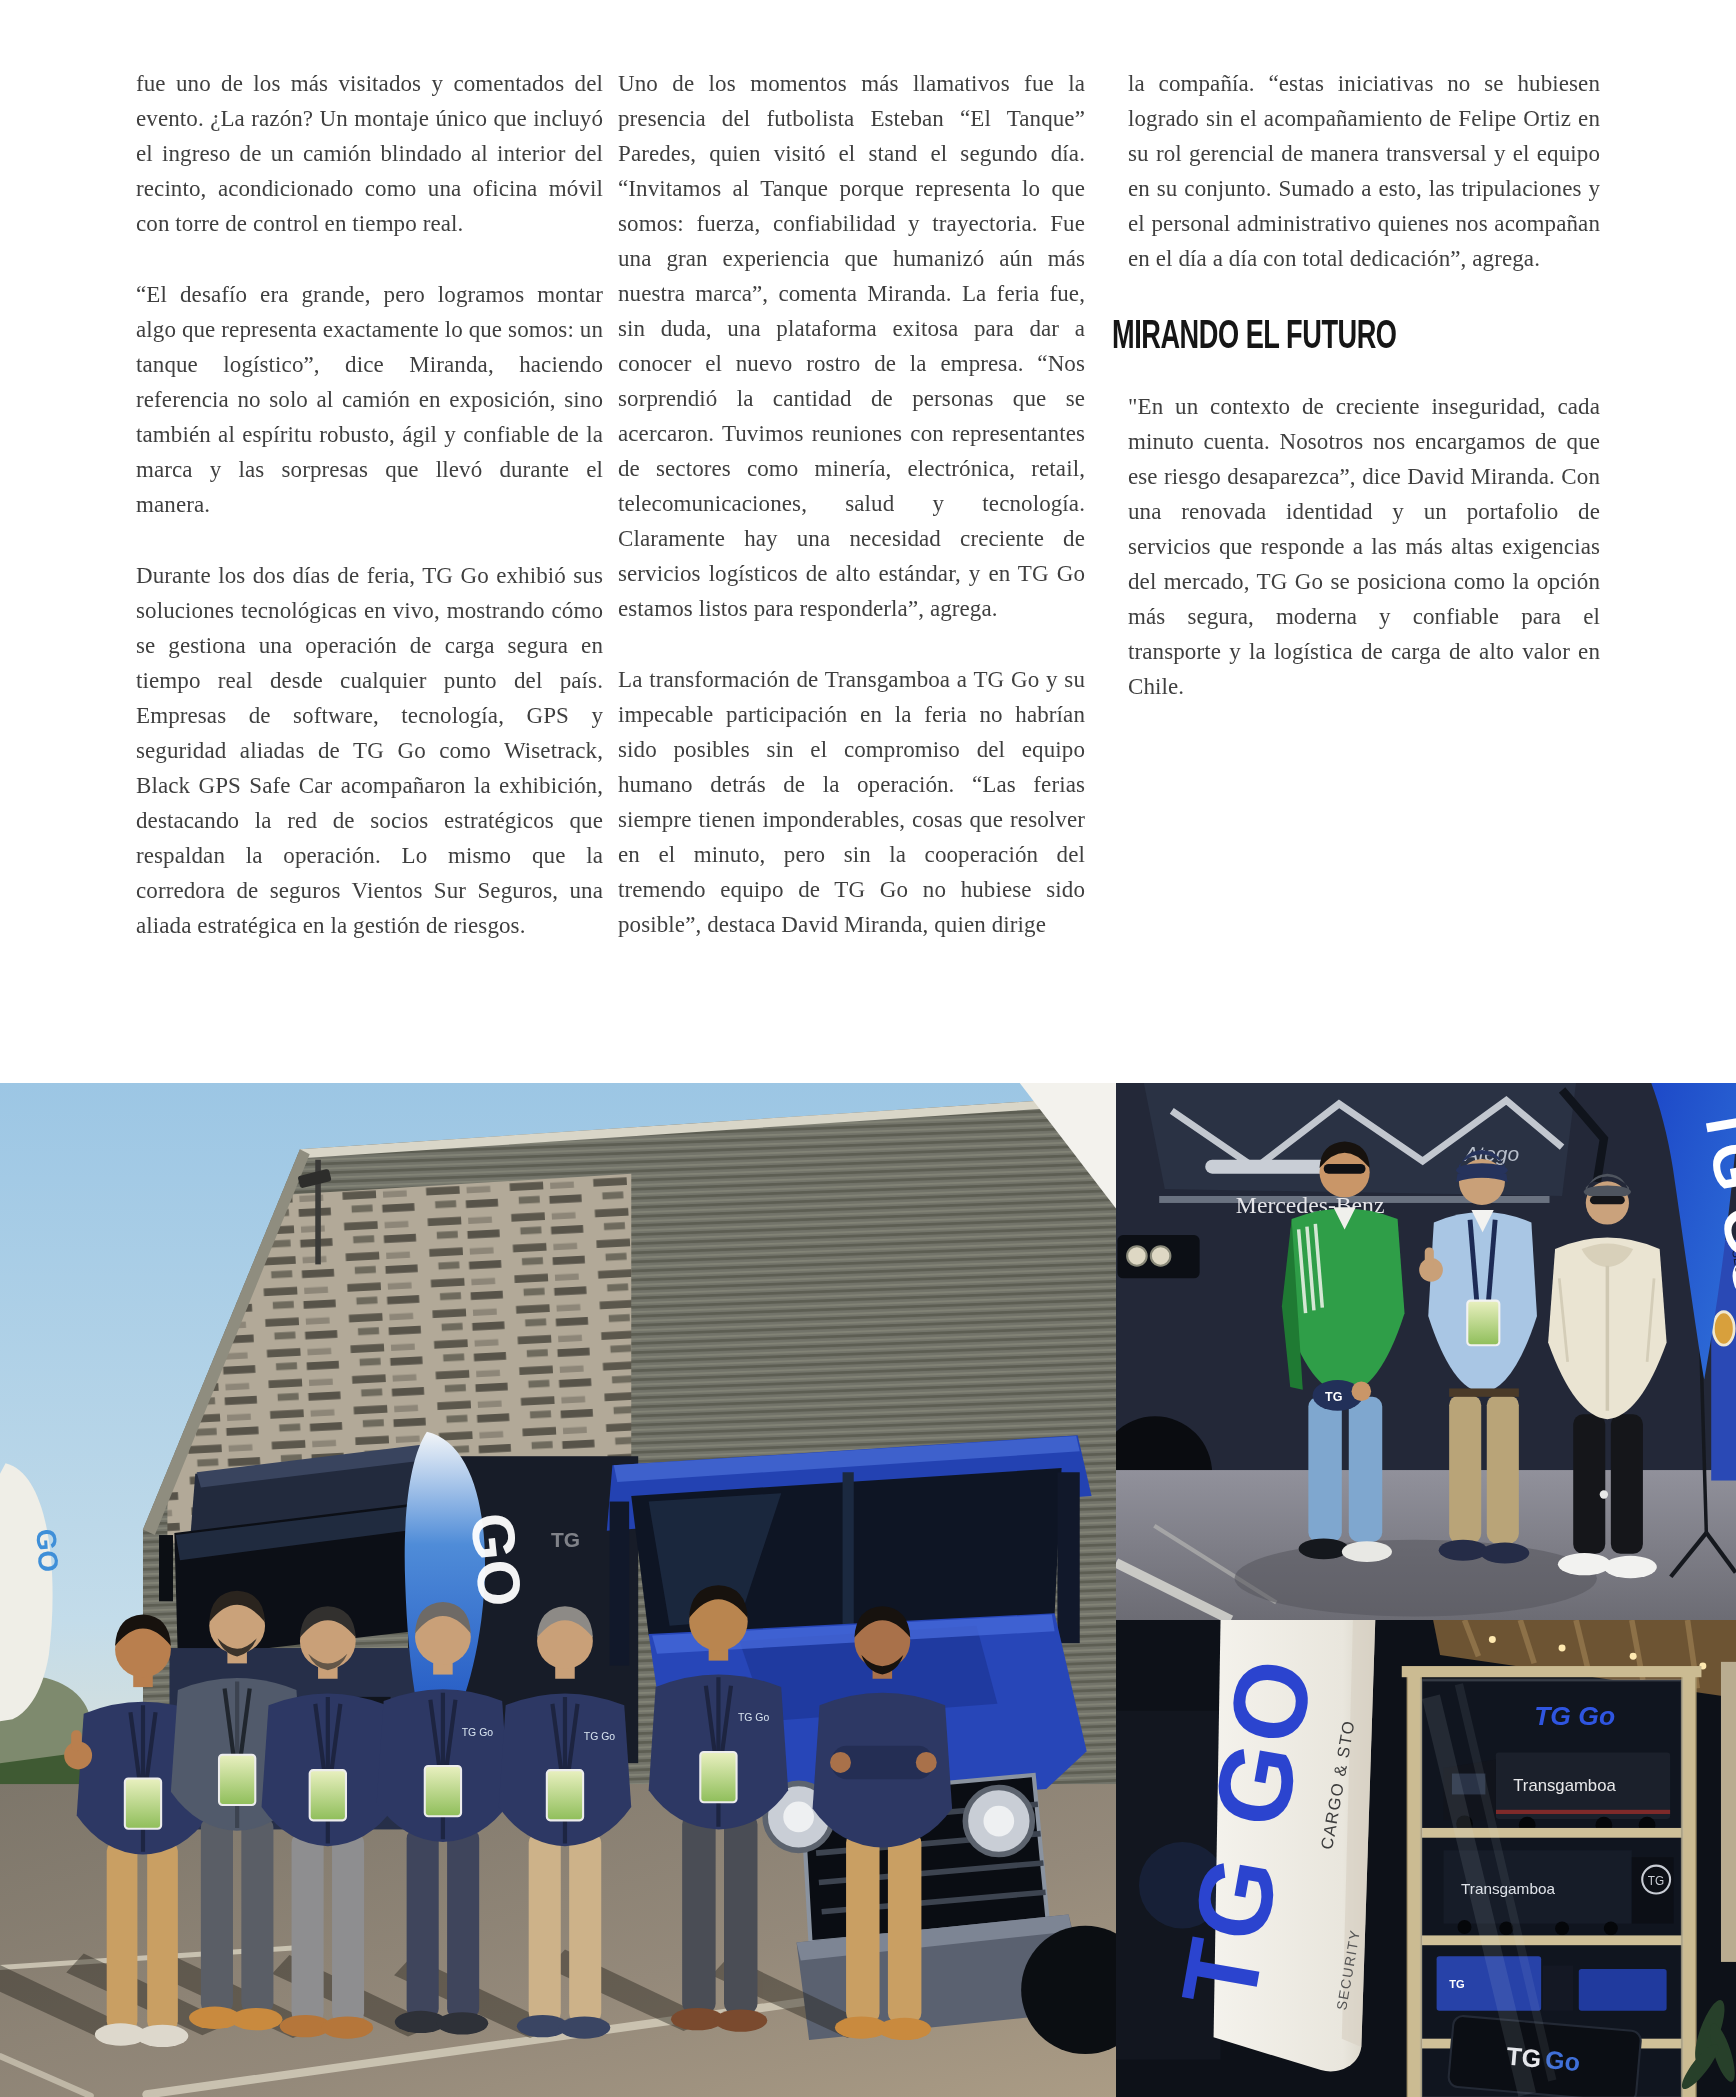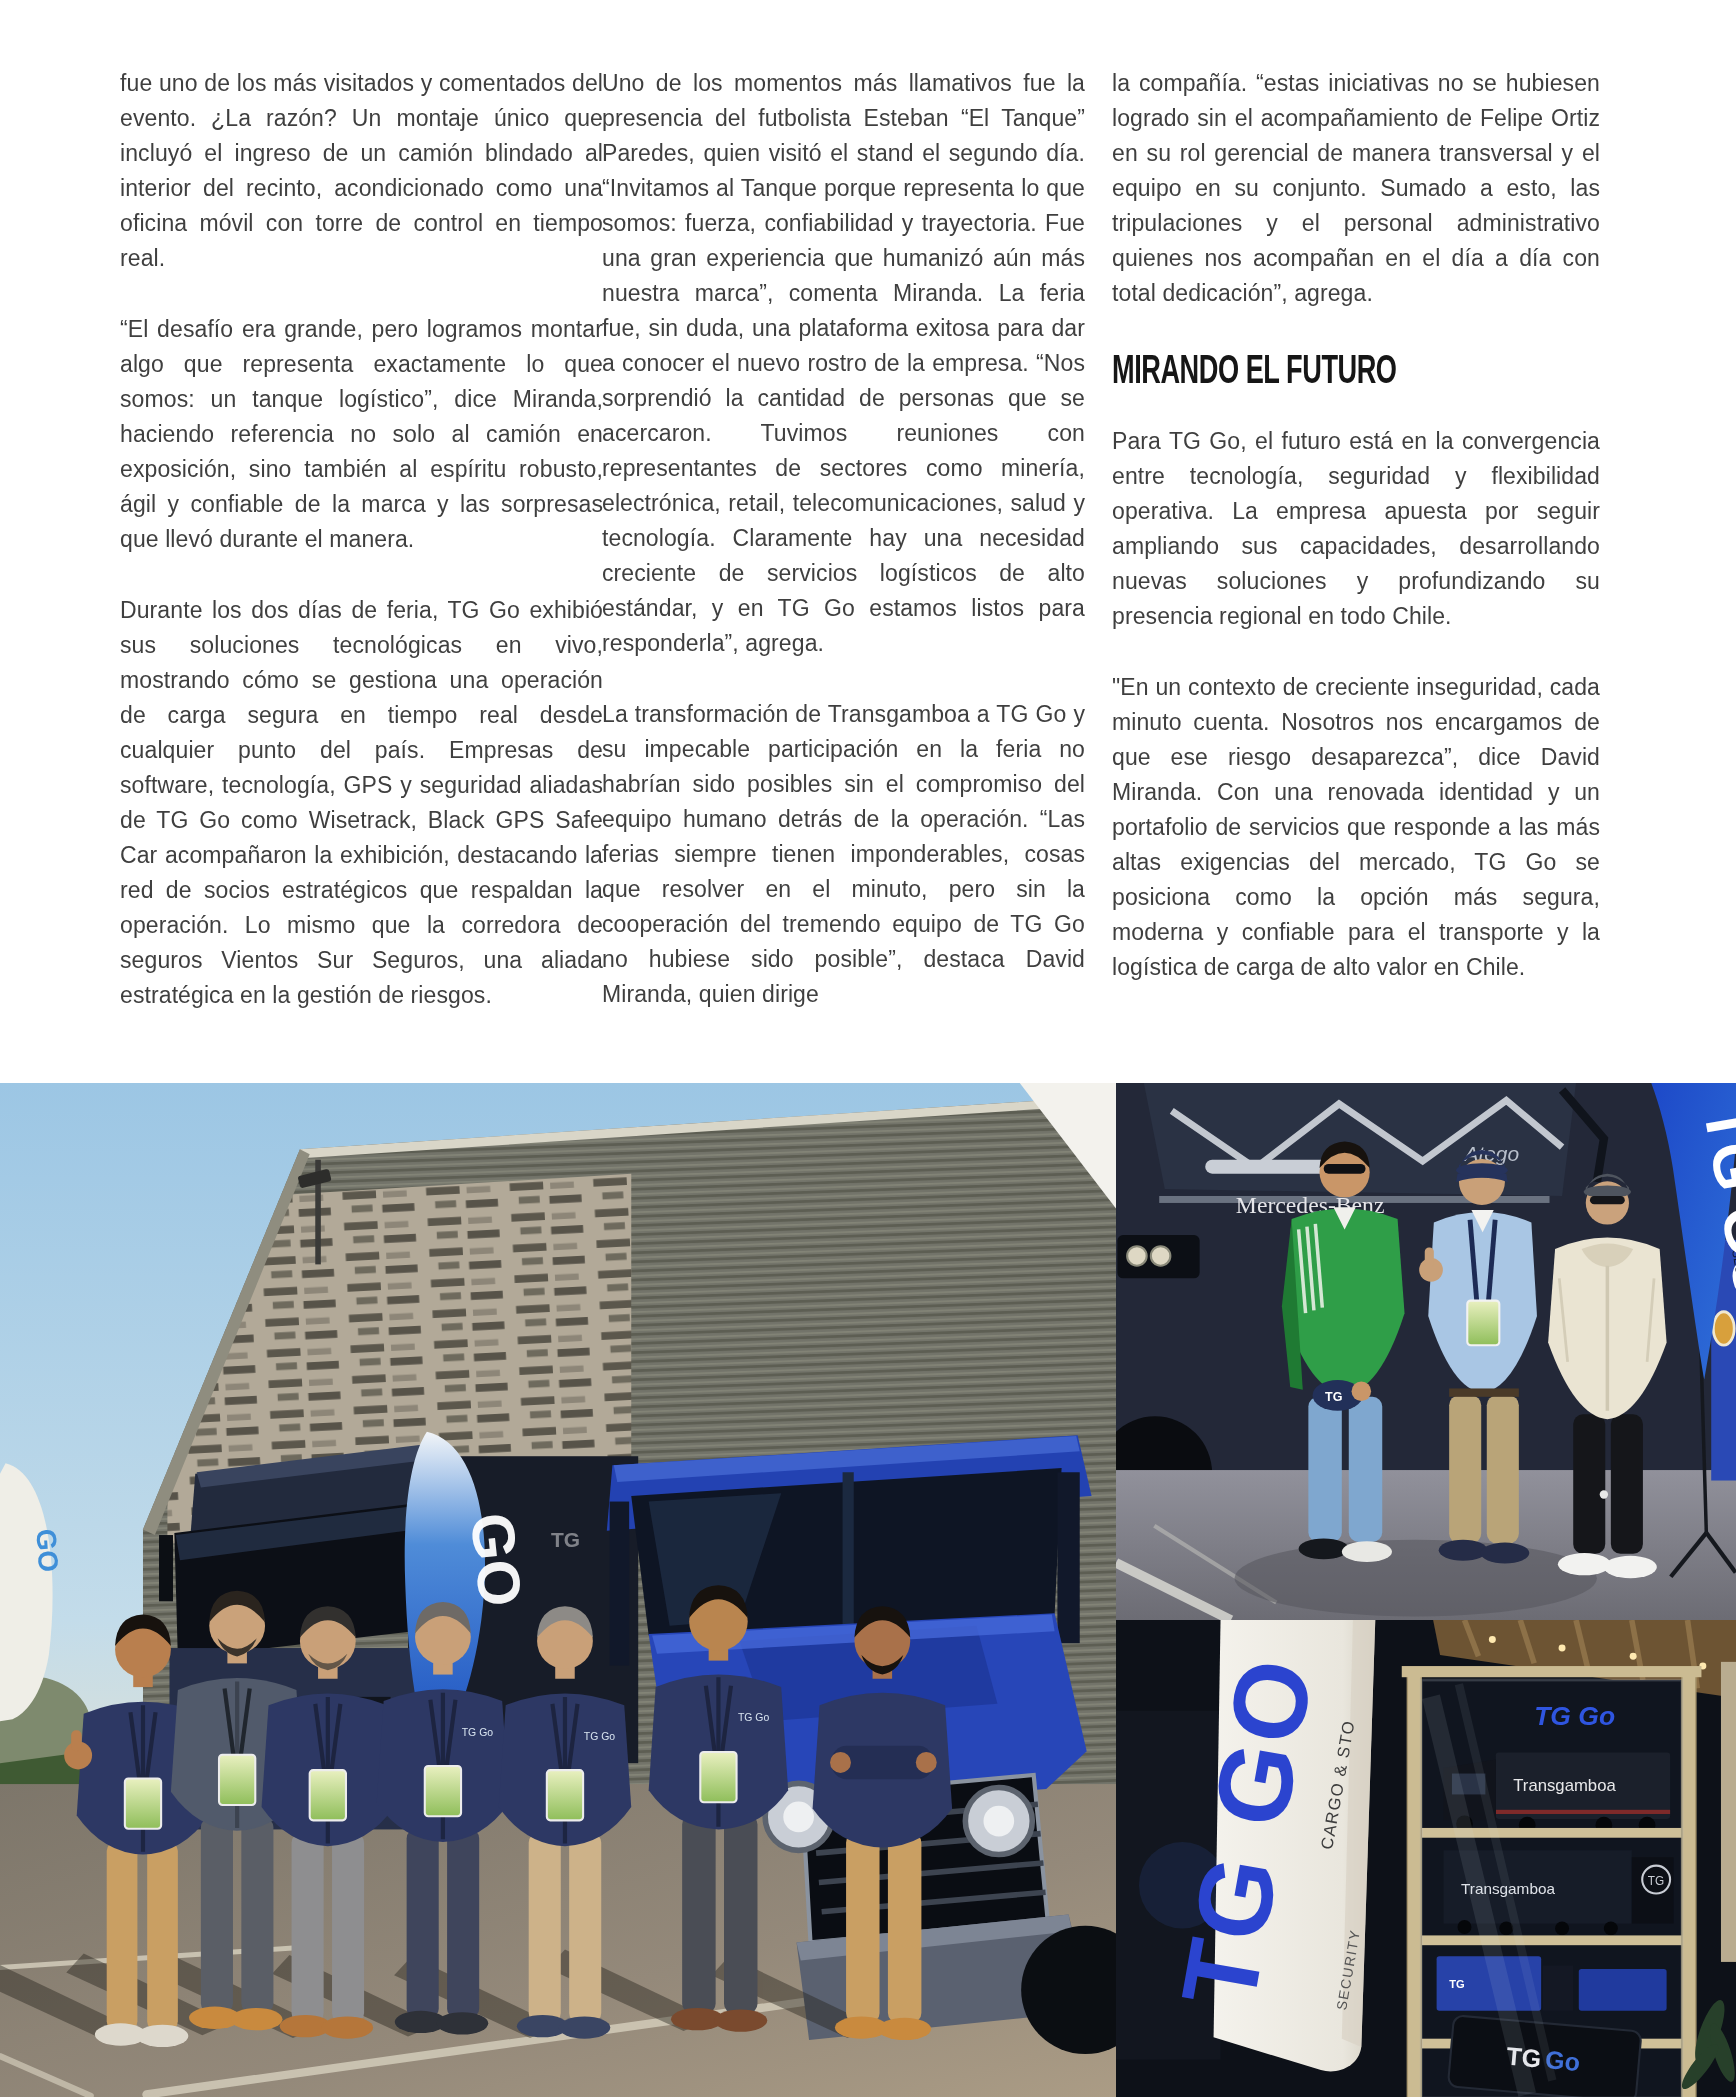--- a/index.html
+++ b/index.html
@@ -13,21 +13,21 @@
   .col{
     position:absolute;top:66px;width:483px;
     font-size:23px;line-height:35px;
     text-align:justify;color:#3f3f3f;
     letter-spacing:0.1px;
     hyphens:auto;-webkit-hyphens:auto;
   }
   #col1{left:120px;}
   #col2{left:602px;}
   #col3{left:1112px;width:488px;}
-  .col p{margin:0 0 36px 0;}
+  .col p{margin:0 0 36px 16px;font-family:Liberation Serif, serif;}
   .col p:last-child{margin-bottom:0;}
   .section-heading{
     font-weight:bold;font-size:40px;line-height:45px;
     color:#161616;margin:24px 0 32px 0;
     transform:scaleX(0.68);transform-origin:left center;
     white-space:nowrap;letter-spacing:-0.7px;
   }
   .photo{position:absolute;overflow:hidden;background:#888;}
   #photo-main{left:0;top:1083px;width:1116px;height:1015px;}
   #photo-tr{left:1116px;top:1083px;width:621px;height:537px;}
@@ -46,21 +46,20 @@
   </div>
 
   <div class="col" id="col2">
     <p>Uno de los momentos más llamativos fue la presencia del futbolista Esteban “El Tanque” Paredes, quien visitó el stand el segundo día. “Invitamos al Tanque porque representa lo que somos: fuerza, confiabilidad y trayectoria. Fue una gran experiencia que humanizó aún más nuestra marca”, comenta Miranda. La feria fue, sin duda, una plataforma exitosa para dar a conocer el nuevo rostro de la empresa. “Nos sorprendió la cantidad de personas que se acercaron. Tuvimos reuniones con representantes de sectores como minería, electrónica, retail, telecomunicaciones, salud y tecnología. Claramente hay una necesidad creciente de servicios logísticos de alto estándar, y en TG Go estamos listos para responderla”, agrega.</p>
     <p>La transformación de Transgamboa a TG Go y su impecable participación en la feria no habrían sido posibles sin el compromiso del equipo humano detrás de la operación. “Las ferias siempre tienen imponderables, cosas que resolver en el minuto, pero sin la cooperación del tremendo equipo de TG Go no hubiese sido posible”, destaca David Miranda, quien dirige</p>
   </div>
 
   <div class="col" id="col3">
     <p>la compañía. “estas iniciativas no se hubiesen logrado sin el acompañamiento de Felipe Ortiz en su rol gerencial de manera transversal y el equipo en su conjunto. Sumado a esto, las tripulaciones y el personal administrativo quienes nos acompañan en el día a día con total dedicación”, agrega.</p>
     <div class="section-heading">MIRANDO EL FUTURO</div>
-    <p>Para TG Go, el futuro está en la convergencia entre tecnología, seguridad y flexibilidad operativa. La empresa apuesta por seguir ampliando sus capacidades, desarrollando nuevas soluciones y profundizando su presencia regional en todo Chile.</p>
     <p>"En un contexto de creciente inseguridad, cada minuto cuenta. Nosotros nos encargamos de que ese riesgo desaparezca”, dice David Miranda. Con una renovada identidad y un portafolio de servicios que responde a las más altas exigencias del mercado, TG Go se posiciona como la opción más segura, moderna y confiable para el transporte y la logística de carga de alto valor en Chile.</p>
   </div>
 
   <figure class="photo" id="photo-main" style="margin:0;">
   <svg viewBox="0 0 1600 1455" preserveAspectRatio="none">
     <defs>
       <linearGradient id="sky" x1="0" y1="0" x2="0" y2="1">
         <stop offset="0" stop-color="#9cc6e4"></stop>
             <stop offset="0.7" stop-color="#c3dcea"></stop>
             <stop offset="1" stop-color="#e3e2d2"></stop>

